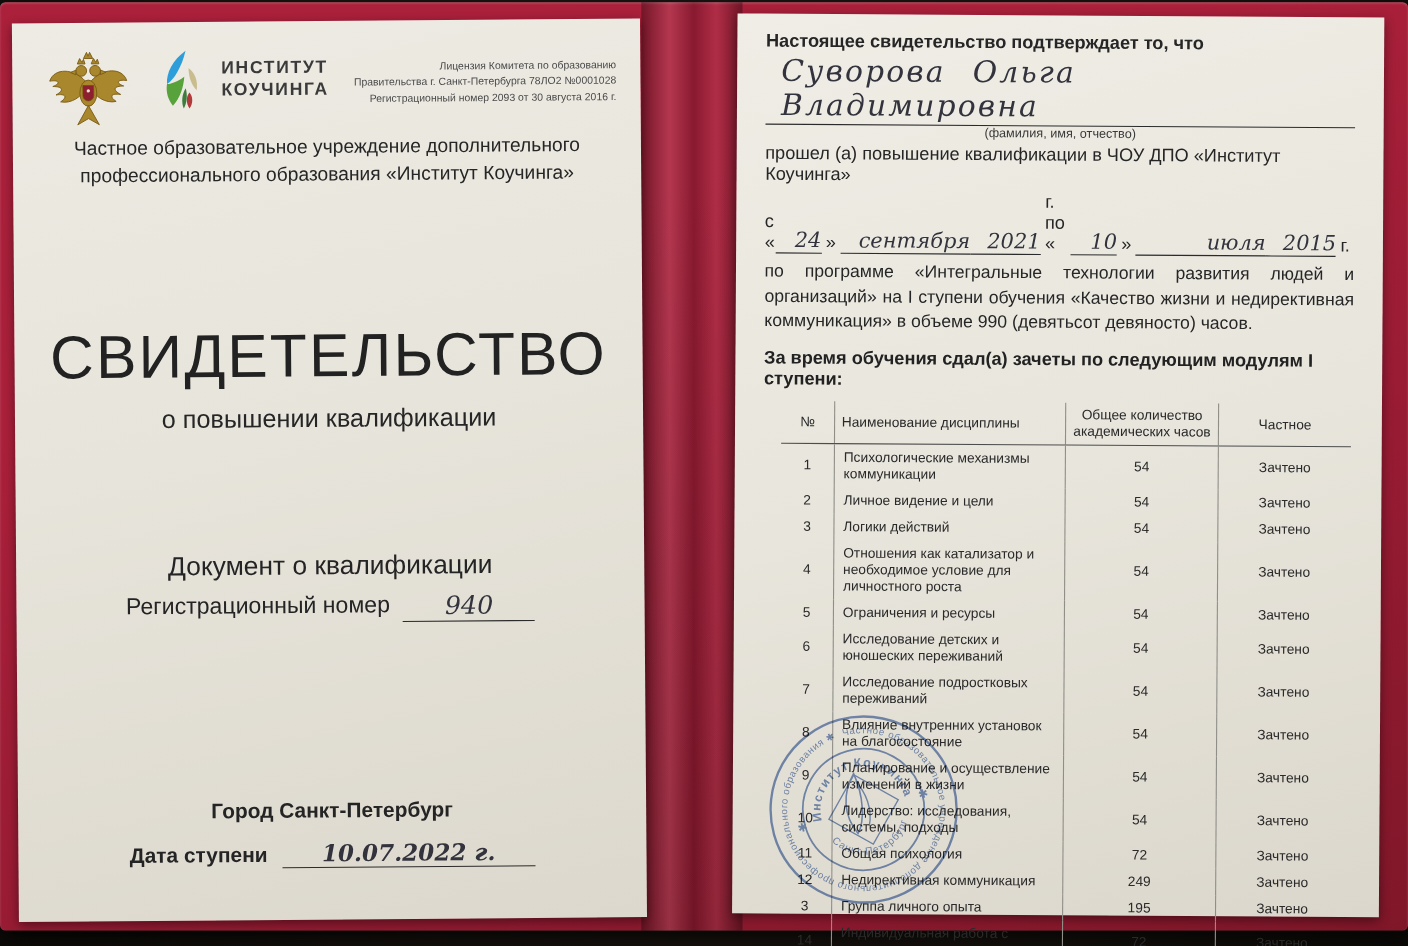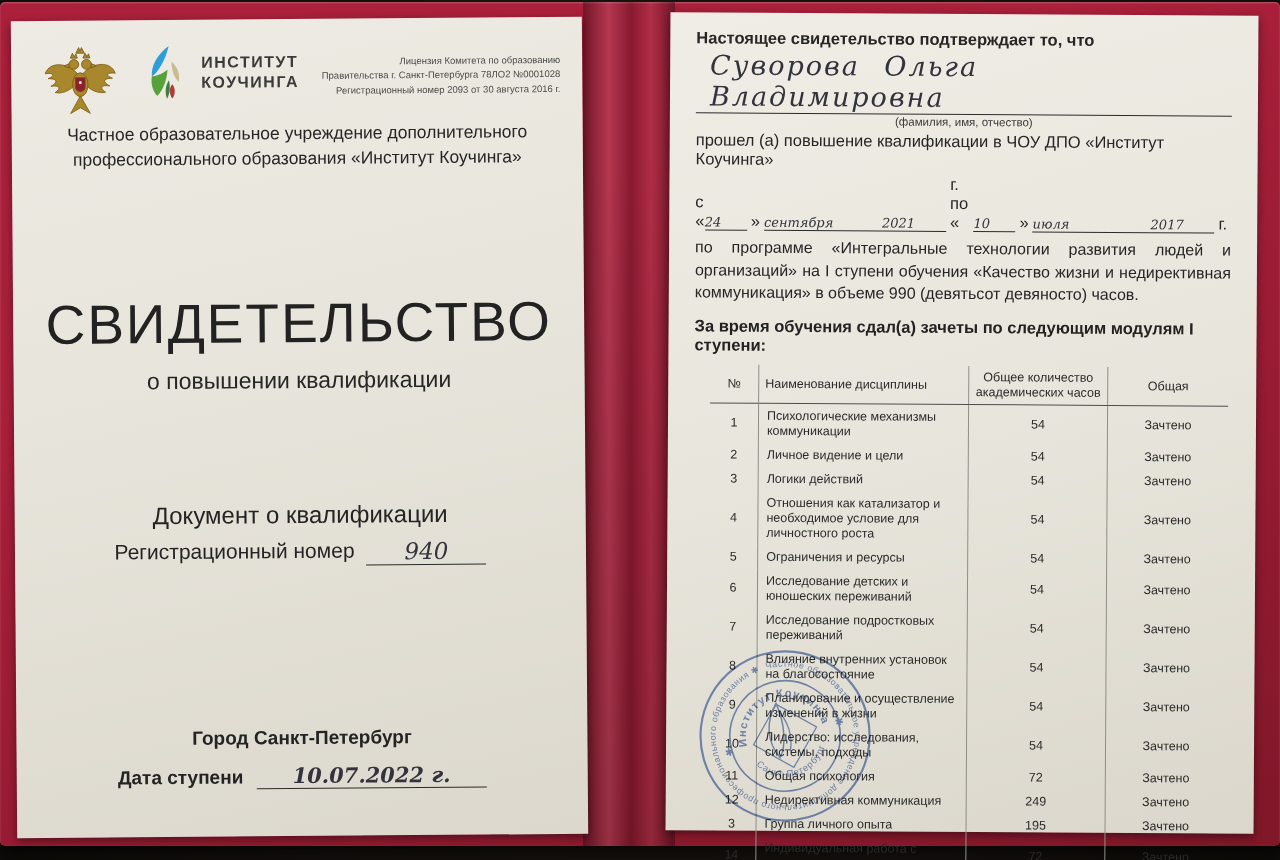--- a/index.html
+++ b/index.html
@@ -49,21 +49,21 @@
   .hw-reg{font-size:23px;min-width:120px;margin-left:6px;transform:translateY(2px);}
   .hw-date{font-size:21px;min-width:230px;margin-left:8px;}
   
   .rp-inner{position:absolute;left:26px;right:26px;top:16px;bottom:10px;}
   .rp-intro{font-size:16.5px;font-weight:600;color:#262626;}
   .name-line{border-bottom:1.6px solid #2b2b2b;margin-top:2px;padding:0 0 1px 14px;}
   .hw-name{font-size:27px;letter-spacing:2px;word-spacing:14px;}
   .name-caption{text-align:center;font-size:11.5px;color:#3a3a3a;margin-top:1px;}
   .rp-passed{font-size:16.5px;margin-top:4px;color:#262626;}
   .rp-dates{font-size:16.5px;margin-top:5px;color:#262626;display:flex;align-items:flex-end;flex-wrap:nowrap;}
-  .hw-d{font-size:13px;text-align:left;}
+  .hw-d{font-size:19px;text-align:right;}
   .w-day{min-width:42px;}
   .w-month{min-width:118px;}
   .w-year{min-width:64px;}
   .rp-dates .sep{margin:0 4px;}
   .rp-para{font-size:16px;line-height:1.42;text-align:justify;margin-top:6px;color:#262626;}
   .rp-modules-intro{font-size:16.5px;font-weight:bold;margin-top:12px;color:#222;}
   table.mods{border-collapse:collapse;margin:10px 2px 0 16px;width:calc(100% - 18px);font-size:12.5px;color:#2a2a2a;}
   table.mods th{font-weight:400;padding:4px 6px;line-height:1.2;vertical-align:middle;border-bottom:1.5px solid #4d4d4d;}
   table.mods td{padding:4.5px 8px;line-height:1.2;vertical-align:middle;}
   .c-num{width:32px;text-align:center;}
@@ -153,35 +153,35 @@
     <div class="rp-dates">
       <span>с «</span>
       <span class="uline hw hw-d w-day">24</span>
       <span class="sep">»</span>
       <span class="uline hw hw-d w-month">сентября</span>
       <span class="uline hw hw-d w-year">2021</span>
       <span class="sep">г.  по «</span>
       <span class="uline hw hw-d w-day">10</span>
       <span class="sep">»</span>
       <span class="uline hw hw-d w-month">июля</span>
-      <span class="uline hw hw-d w-year">2017</span>
+      <span class="uline hw hw-d w-year">2015</span>
       <span class="sep">г.</span>
     </div>
 
     <div class="rp-para">по программе «Интегральные технологии развития людей и организаций» на I ступени обучения «Качество жизни и недирективная коммуникация» в объеме 990 (девятьсот девяносто) часов.</div>
 
     <div class="rp-modules-intro">За время обучения сдал(а) зачеты по следующим модулям I ступени:</div>
 
     <table class="mods">
       <thead>
         <tr>
           <th class="c-num">№</th>
           <th class="c-name">Наименование дисциплины</th>
           <th class="c-hours">Общее количество академических часов</th>
-          <th class="c-grade">Общая</th>
+          <th class="c-grade">Частное</th>
         </tr>
       </thead>
       <tbody id="mods-body">
           <tr>
             <td class="c-num">1</td>
             <td class="c-name">Психологические механизмы коммуникации</td>
             <td class="c-hours">54</td>
             <td class="c-grade">Зачтено</td>
           </tr>
           <tr>

